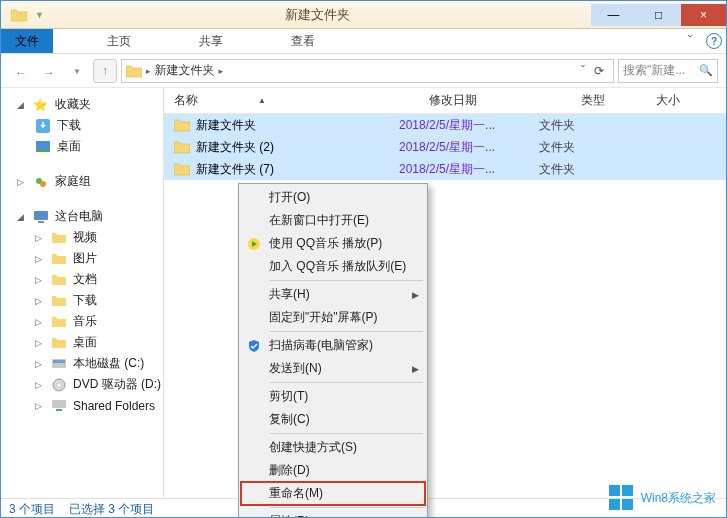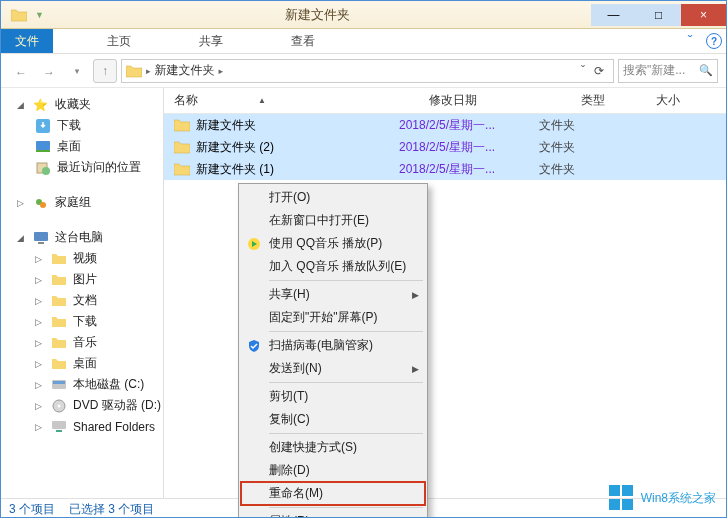--- a/index.html
+++ b/index.html
@@ -5,21 +5,21 @@
 * { margin: 0; padding: 0; box-sizing: border-box; font-family: "Microsoft YaHei", "Segoe UI", sans-serif; font-size: 12px; }
 body { width: 727px; height: 518px; background: #fff; position: relative; overflow: hidden; border: 1px solid #4a8fd4; }
 .titlebar { height: 28px; background: linear-gradient(#fdf6e8,#f8efd9); display: flex; align-items: center; border-bottom: 1px solid #d8c99a; }
 .tb-icon { width: 20px; height: 20px; margin: 0 6px 0 8px; display: flex; align-items: center; justify-content: center; }
 .tb-title { flex: 1; text-align: center; color: #5a4a2a; font-size: 13px; }
 .tb-btns { display: flex; }
 .tb-btn { width: 45px; height: 22px; display: flex; align-items: center; justify-content: center; }
 .tb-min, .tb-max { background: #cbdff5; }
 .tb-close { background: #c94b3c; color: #fff; }
 .ribbon { height: 25px; background: #fff; display: flex; align-items: stretch; border-bottom: 1px solid #e0e0e0; }
-.ribbon-file { background: #1979ca; color: #fef9c3; padding: 4px 14px; display: flex; align-items: center; text-align: center; }
+.ribbon-file { background: #1979ca; color: #000000; padding: 4px 14px; display: flex; align-items: center; text-align: center; }
 .ribbon-tab { padding: 4px 14px; color: #444; display: flex; align-items: center; margin-left: 40px; }
 .ribbon-spacer { flex: 1; }
 .ribbon-help { width: 24px; display: flex; align-items: center; justify-content: center; }
 .navbar { height: 34px; background: #fff; display: flex; align-items: center; padding: 0 8px; gap: 4px; border-bottom: 1px solid #e8e8e8; }
 .nav-btn { width: 24px; height: 24px; display: flex; align-items: center; justify-content: center; color: #888; border-radius: 3px; }
 .nav-up { border: 1px solid #ccc; background: #f5f5f5; }
 .addr { flex: 1; height: 24px; border: 1px solid #ccc; display: flex; align-items: center; padding: 0 4px; gap: 4px; }
 .addr-seg { color: #333; }
 .addr-arrow { color: #666; font-size: 9px; }
 .addr-sp { flex: 1; }
@@ -131,29 +131,20 @@
         </div>
       <div class="side-item side-sub">
           <span class="ico">
             <svg width="14" height="12">
               <rect width="14" height="9" fill="#4a90d9" rx="1"></rect>
               <rect y="9" width="14" height="2" fill="#5a3"></rect>
             </svg>
           </span>
           <span>桌面</span>
         </div>
-      <div class="side-item side-sub">
-          <span class="ico">
-            <svg width="14" height="14">
-              <rect x="1" y="2" width="10" height="10" fill="#e8d8b0" stroke="#b0a070"></rect>
-              <circle cx="10" cy="10" r="4" fill="#7bc47f"></circle>
-            </svg>
-          </span>
-          <span>最近访问的位置</span>
-        </div>
     </div>
     <div class="side-group">
       <div class="side-item hdr">
           <span class="tri">▷</span>
           <span class="ico">
             <svg width="14" height="14">
               <circle cx="5" cy="6" r="3" fill="#6ab04c"></circle>
               <circle cx="9" cy="9" r="3" fill="#f0932b"></circle>
             </svg>
           </span>
@@ -293,21 +284,21 @@
         <div class="r-date">2018/2/5/星期一...</div>
         <div class="r-type">文件夹</div>
       </div>
       <div class="row sel">
         <div class="r-name">
             <span class="ico">
               <svg width="16" height="13">
                 <path d="M0 1h5l2 2h9v9H0z" fill="#f7d774" stroke="#d4a935" stroke-width="0.5"></path>
               </svg>
             </span>
-            <span>新建文件夹 (1)</span>
+            <span>新建文件夹 (7)</span>
           </div>
         <div class="r-date">2018/2/5/星期一...</div>
         <div class="r-type">文件夹</div>
       </div>
     </div>
   </div>
 </div>
 
 <div class="status">
   <span>3 个项目</span>

